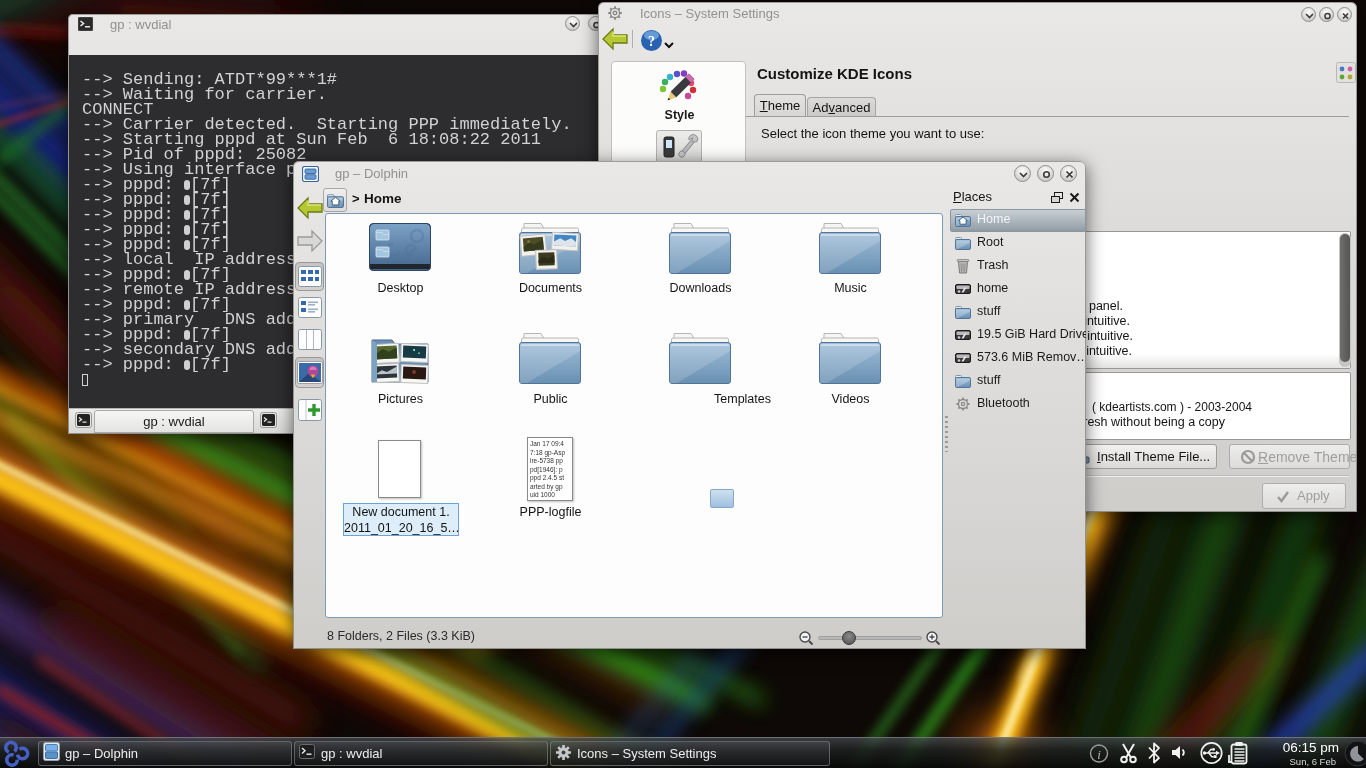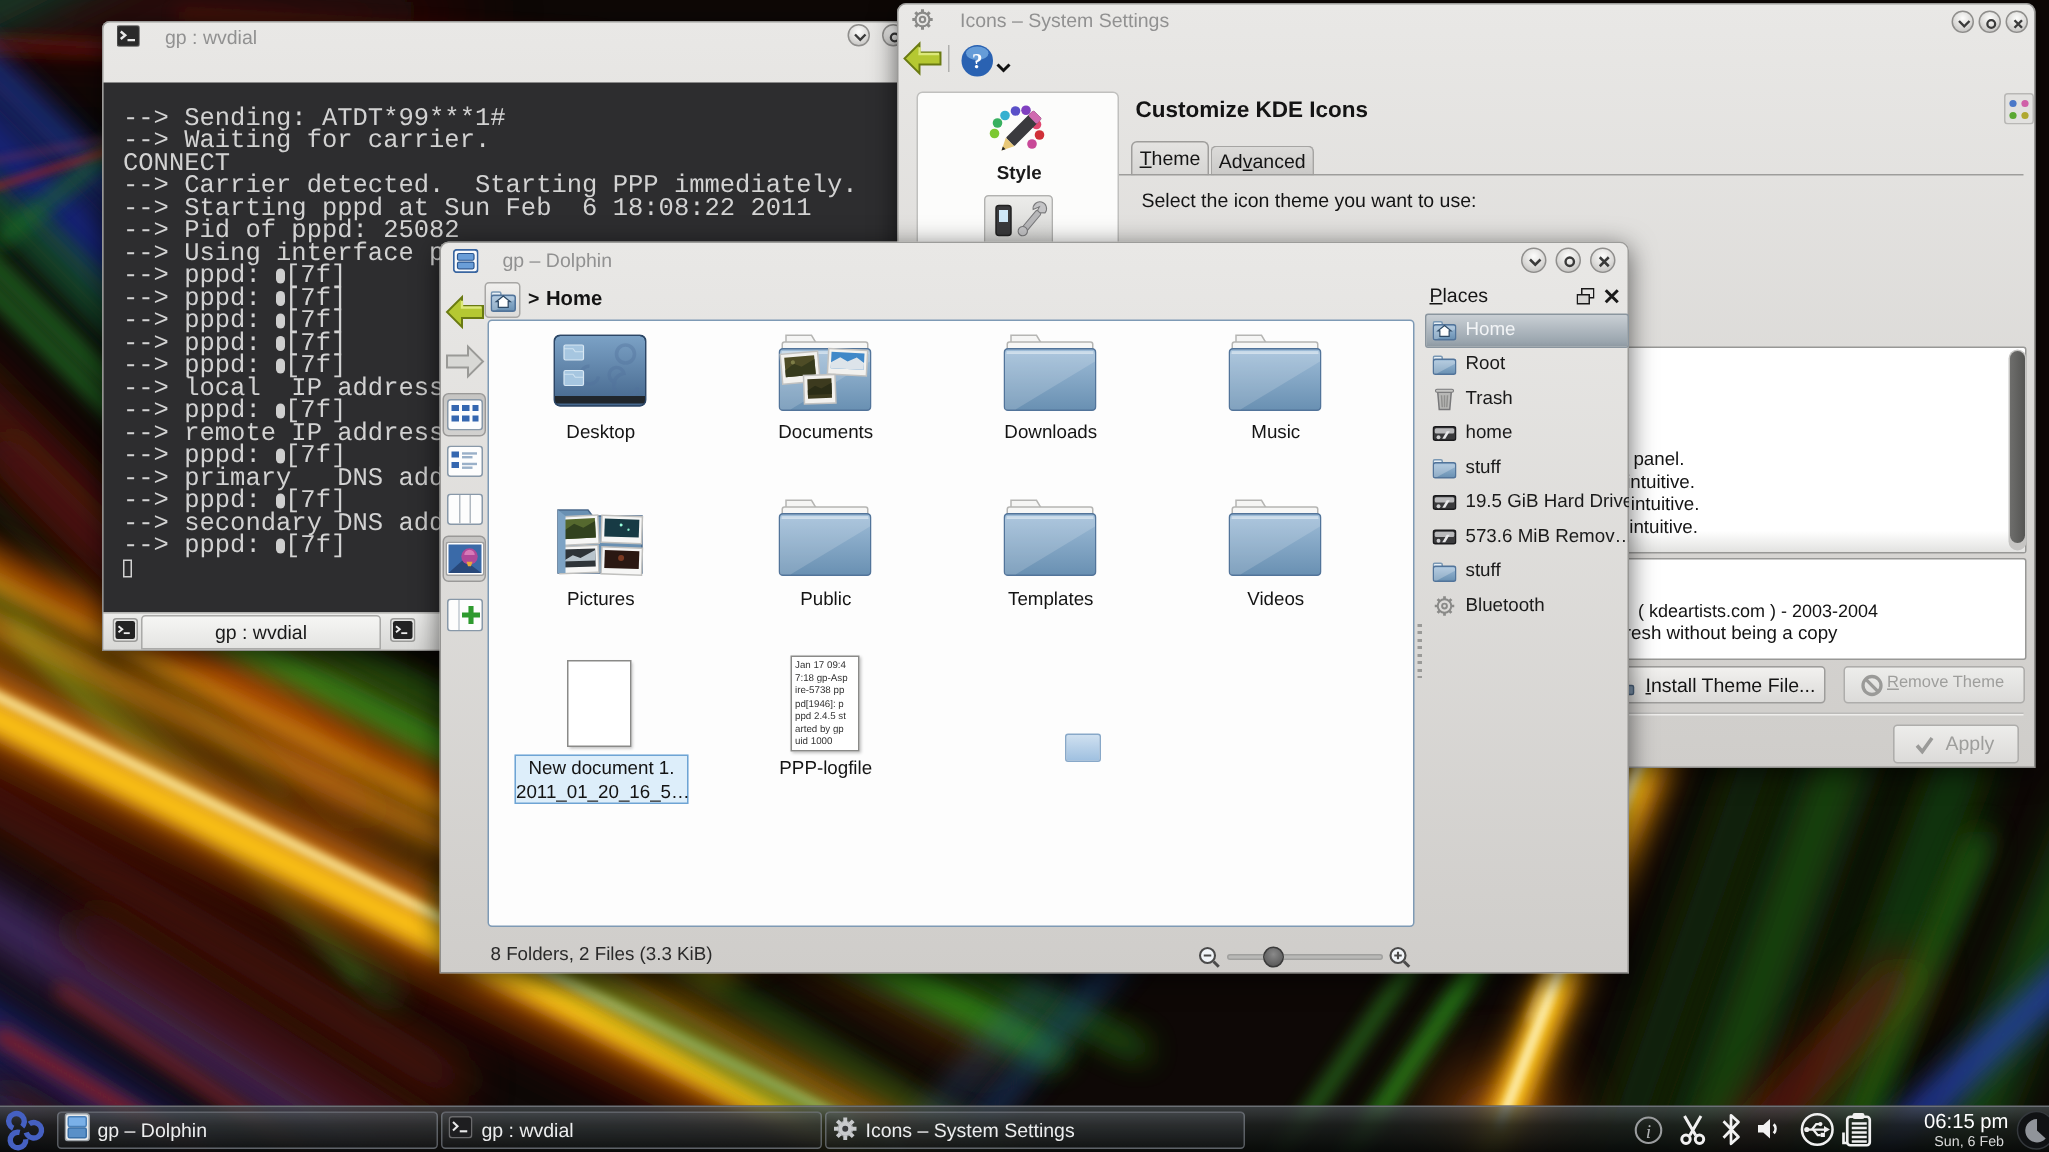--- a/index.html
+++ b/index.html
@@ -271,21 +271,21 @@
         <rect x="2" y="8" width="12" height="6" rx="1" fill="#7a90a8" stroke="#4a607a"></rect>
         <path d="M8 1v6M5.5 4.5L8 7l2.5-2.5" stroke="#2a3a5a" stroke-width="1.8" fill="none"></path>
       </svg>
     <span class="abs" style="left:36px;top:4px;"><span style="text-decoration:underline">I</span>nstall Theme File...</span>
   </div>
   <div class="abs" style="left:631px;top:442px;width:121px;height:25px;background:linear-gradient(#ededeb,#dcdbd9);border:1px solid #aeadab;border-radius:3px;font-size:13px;color:#9e9e9c;white-space:nowrap;">
     <svg class="abs" style="left:10px;top:4px" width="16" height="16" viewBox="0 0 16 16">
         <circle cx="8" cy="8" r="6" fill="none" stroke="#9a9a98" stroke-width="2.2"></circle>
         <path d="M3.8 3.8l8.4 8.4" stroke="#9a9a98" stroke-width="2.2"></path>
       </svg>
-    <span class="abs" style="left:28px;top:4px;font-size:11px;"><span style="text-decoration:underline">R</span>emove Theme</span>
+    <span class="abs" style="left:28px;top:4px;font-size:14px;"><span style="text-decoration:underline">R</span>emove Theme</span>
   </div>
   <div class="abs" style="left:664px;top:481px;width:84px;height:26px;background:linear-gradient(#ededeb,#dcdbd9);border:1px solid #aeadab;border-radius:3px;font-size:13px;color:#9e9e9c;">
     <svg class="abs" style="left:13px;top:6px" width="14" height="13" viewBox="0 0 14 13">
         <path d="M2 7l3.5 4L12 2" stroke="#9a9a98" stroke-width="2.4" fill="none"></path>
       </svg>
     <span class="abs" style="left:34px;top:4px;">Apply</span>
   </div>
 </div>
 
 <svg width="0" height="0" style="position:absolute">
@@ -480,21 +480,21 @@
       <use href="#fold"></use>
     </svg>
   <svg class="abs" style="left:376px;top:171px" width="62" height="52" viewBox="0 0 62 52">
       <use href="#fold"></use>
     </svg>
   <svg class="abs" style="left:526px;top:171px" width="62" height="52" viewBox="0 0 62 52">
       <use href="#fold"></use>
     </svg>
   <div class="abs lab" style="left:37px;top:231px;">Pictures</div>
   <div class="abs lab" style="left:187px;top:231px;">Public</div>
-  <div class="abs lab" style="left:337px;top:231px;">Templates</div>
+  <div class="abs lab" style="left:337px;top:231px;text-align:right;">Templates</div>
   <div class="abs lab" style="left:487px;top:231px;">Videos</div>
 
   <div class="abs" style="left:85px;top:279px;width:43px;height:58px;background:#fff;border:1px solid #8a8a88;box-shadow:1px 1px 2px rgba(0,0,0,.25);"></div>
   <div class="abs" style="left:50px;top:342px;width:116px;height:33px;background:#ddeefa;border:1px solid #6ea4d4;font-size:12.5px;color:#141414;text-align:center;line-height:16px;">New document 1.<br>2011_01_20_16_5…</div>
   <div class="abs" style="left:234px;top:276px;width:46px;height:64px;background:#fff;border:1px solid #8a8a88;box-shadow:1px 1px 2px rgba(0,0,0,.25);overflow:hidden;">
     <div style="padding:2px 0 0 2px;font-size:6.5px;line-height:8.5px;color:#333;font-family:'Liberation Sans';white-space:pre;">Jan 17 09:4
 7:18 gp-Asp
 ire-5738 pp
 pd[1946]: p
 ppd 2.4.5 st

